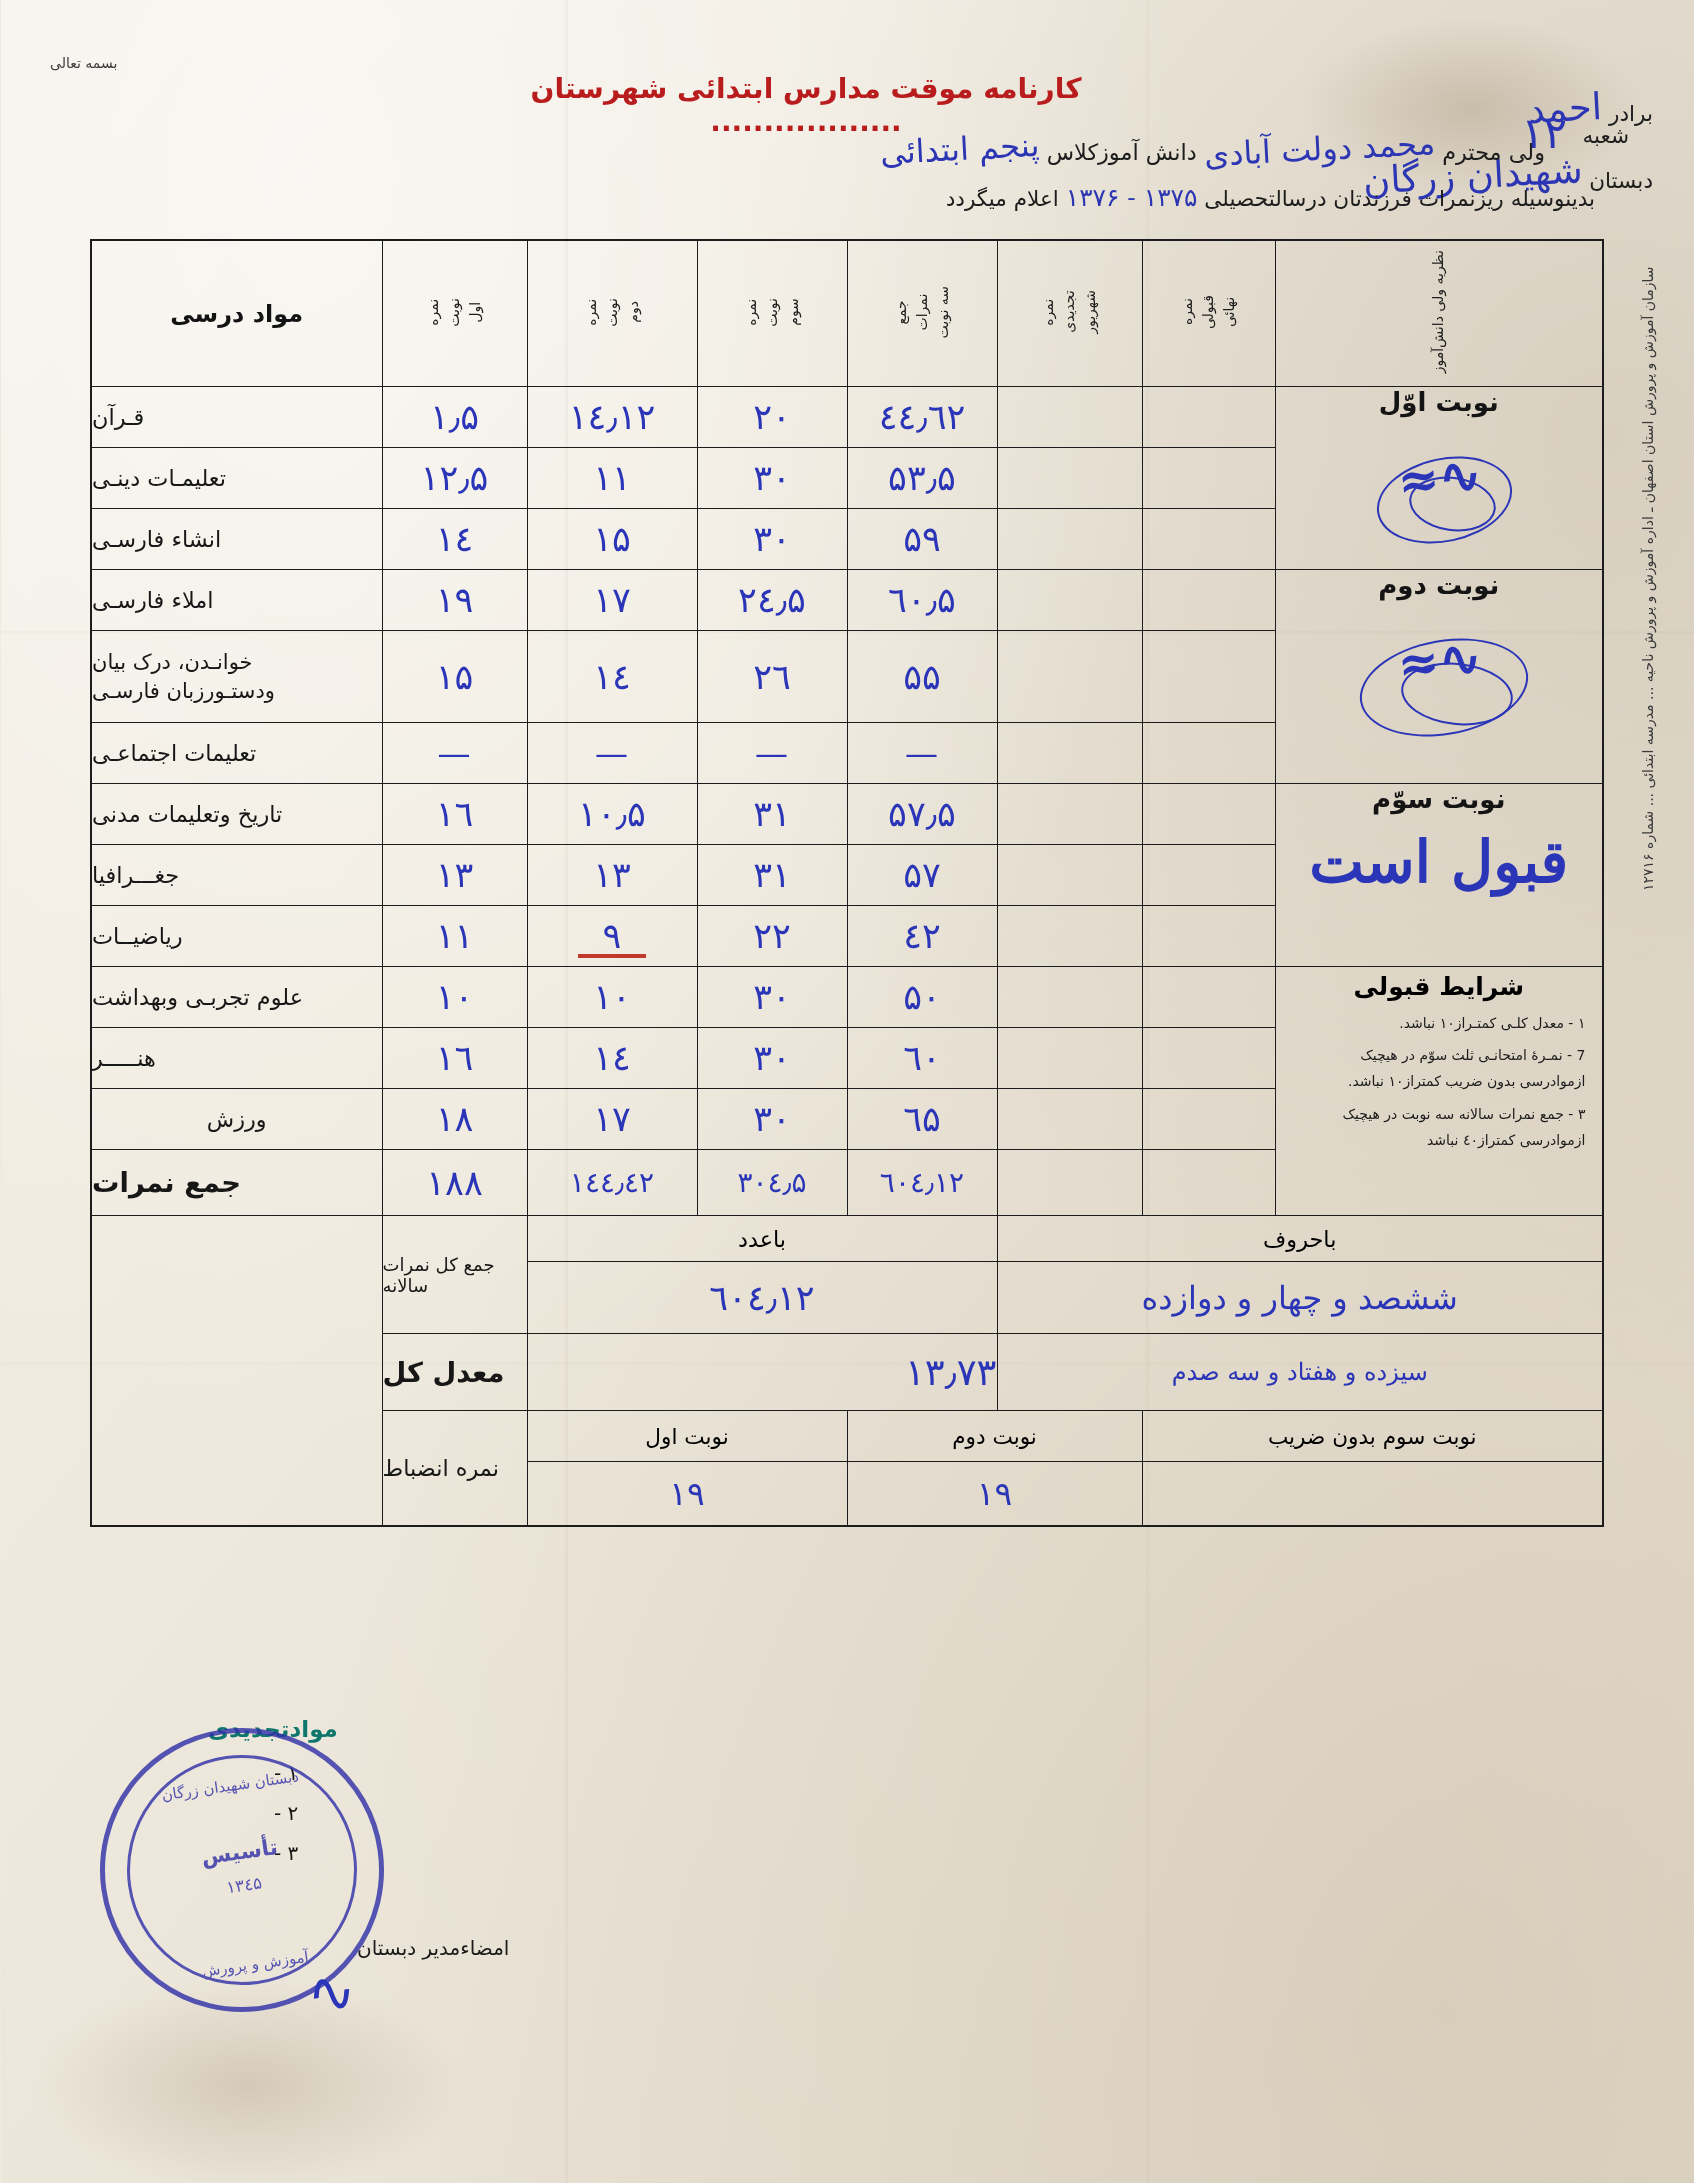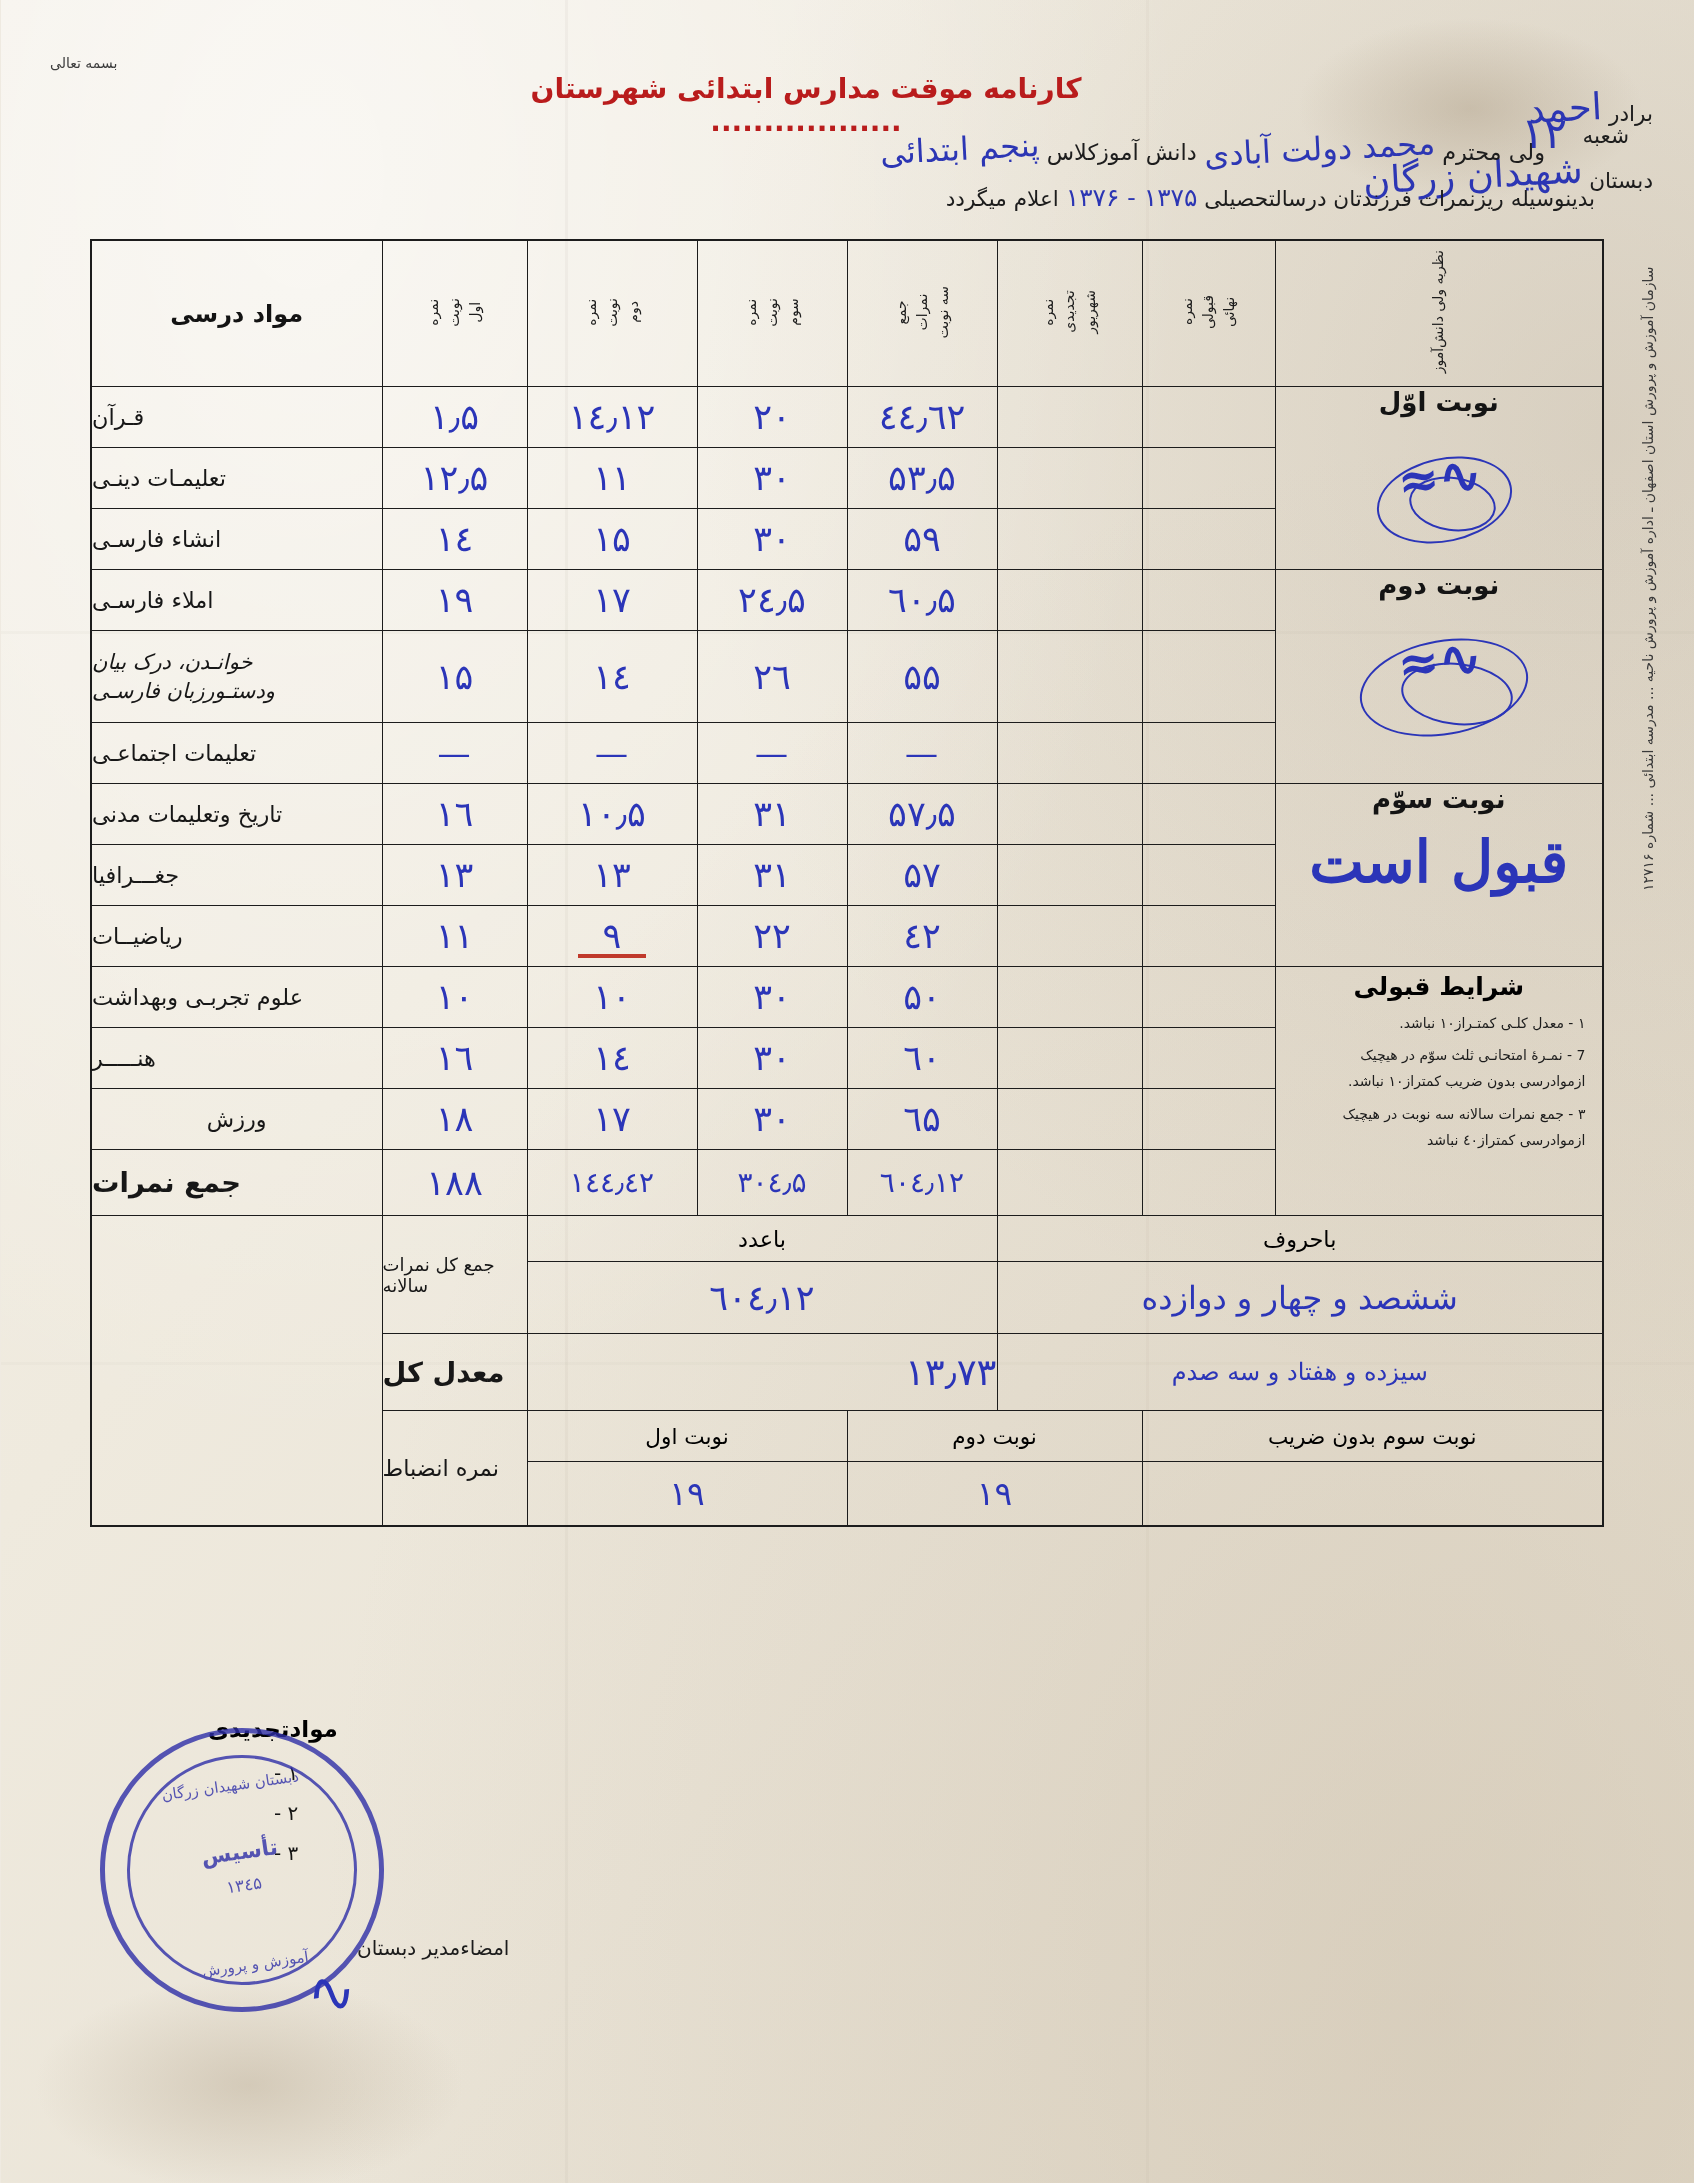--- a/index.html
+++ b/index.html
@@ -145,21 +145,21 @@
   }
 
   .footsig{
     position:absolute;left:357px;top:1936px;font-size:20px;color:#1b1b1b;
   }
   .footsig .scr{
     position:absolute;left:-50px;top:21.6px;font-size:58px;color:#2b35b8;
     font-family:"DejaVu Serif",serif;transform:rotate(-8deg);
   }
   .mavad{
-    position:absolute;left:208px;top:1716px;font-size:23px;font-weight:bold;color:#000000;
+    position:absolute;left:208px;top:1716px;font-size:23px;font-weight:bold;color:#0f766e;
   }
   .mavad-items{
     position:absolute;left:274px;top:1753px;font-size:20px;color:#141414;line-height:2.0;text-align:right;
   }
 </style>
 </head>
 <body>
 
 <div class="paper"></div>
 <div class="fold v" style="left:565px;opacity:.35;"></div>
@@ -296,21 +296,21 @@
     <td class="subj">املاء فارسـی</td>
   </tr>
 
   <tr>
     <td></td>
     <td></td>
     <td class="grade">۵۵</td>
     <td class="grade">۲٦</td>
     <td class="grade">۱٤</td>
     <td class="grade">۱۵</td>
-    <td class="subj two" style="height:91px;white-space:pre-line;font-style:italic;">خوانـدن، درک بیان
+    <td class="subj two" style="height:91px;white-space:pre-line;">خوانـدن، درک بیان
 ودستـورزبان فارسـی</td>
   </tr>
 
   <tr>
     <td></td>
     <td></td>
     <td class="grade dash">—</td>
     <td class="grade dash">—</td>
     <td class="grade dash">—</td>
     <td class="grade dash">—</td>

